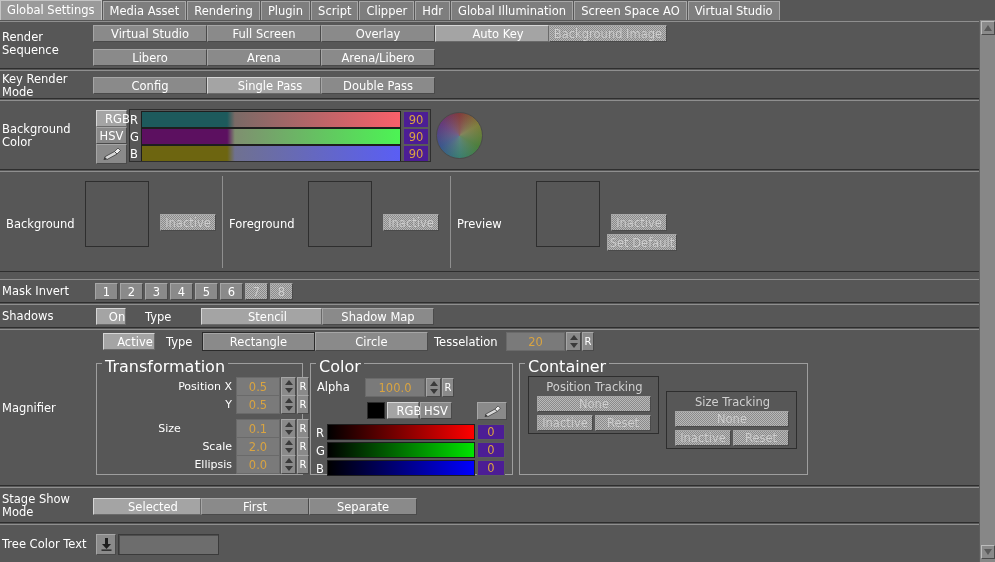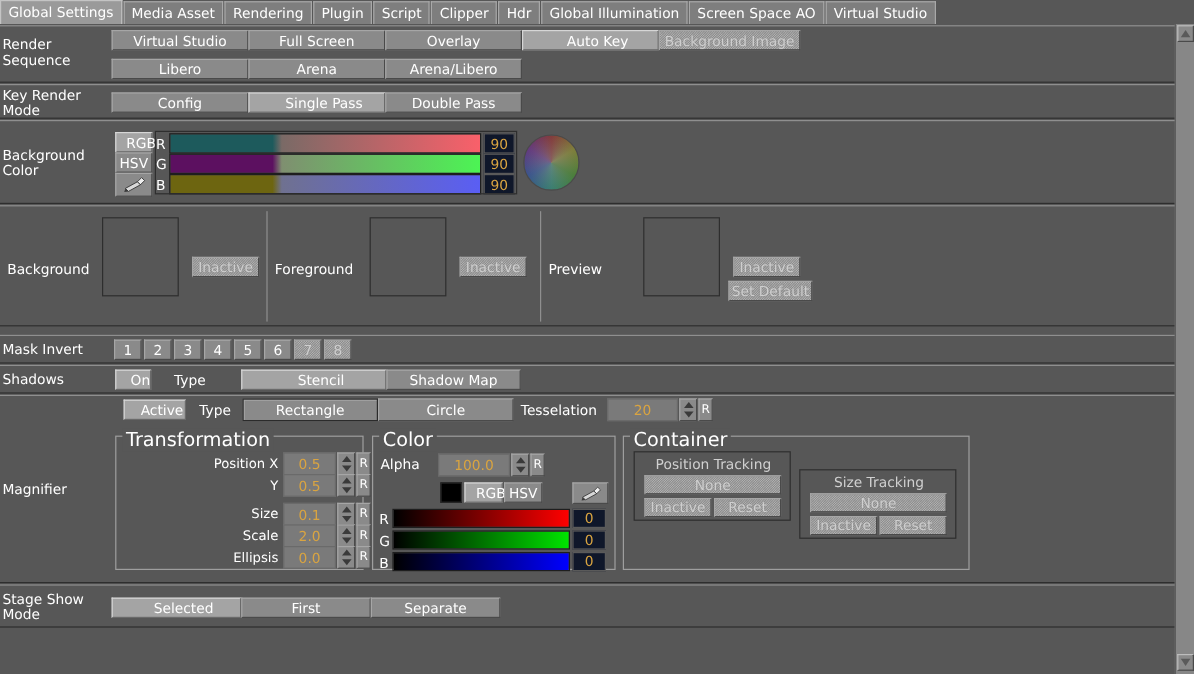--- a/index.html
+++ b/index.html
@@ -105,21 +105,21 @@
     border: 1px solid #2e2e2e;
   }
 
   
   .cslider {
     position: absolute;
     border: 1px solid #1e1e1e;
   }
   .cnum {
     position: absolute;
-    background: #0f172a;
+    background: #4c1d95;
     border: 1px solid #5a5a5a;
     color: #d9a441;
     font-size: 11.5px;
     display: flex; align-items: center; justify-content: center;
   }
   .clabel {
     position: absolute;
     font-size: 11.5px; color: #ffffff;
   }
 
@@ -360,21 +360,21 @@
             <i class="dn"></i>
           </div>
           <div class="rbtn" style="left: 200px; top: 13px;">R</div>
           <div class="flabel" style="left: 10px; top: 34px; width: 125px;">Y</div>
           <div class="numfield" style="left: 139px; top: 31px; width: 44px; height: 19px;">0.5</div>
           <div class="spin" style="left: 184px; top: 31px;">
             <i class="up"></i>
             <i class="dn"></i>
           </div>
           <div class="rbtn" style="left: 200px; top: 31px;">R</div>
-          <div class="flabel" style="left: 10px; top: 58px; width: 125px;">Size</div>
+          <div class="flabel" style="left: 10px; top: 58px; width: 125px; text-align: center;">Size</div>
           <div class="numfield" style="left: 139px; top: 55px; width: 44px; height: 19px;">0.1</div>
           <div class="spin" style="left: 184px; top: 55px;">
             <i class="up"></i>
             <i class="dn"></i>
           </div>
           <div class="rbtn" style="left: 200px; top: 55px;">R</div>
           <div class="flabel" style="left: 10px; top: 76px; width: 125px;">Scale</div>
           <div class="numfield" style="left: 139px; top: 73px; width: 44px; height: 19px;">2.0</div>
           <div class="spin" style="left: 184px; top: 73px;">
             <i class="up"></i>
@@ -448,20 +448,31 @@
   <div class="band" style="top:487px;height:36px;width:979px;">
     <div class="rowlabel" style="left:2px;top:5px;width:90px;">Stage Show
 Mode</div>
     <div id="ssm-row">
         <div class="btn sel" style="position: absolute; left: 93px; top: 10px; width: 108px; height: 17px;">Selected</div>
         <div class="btn" style="position: absolute; left: 201px; top: 10px; width: 108px; height: 17px;">First</div>
         <div class="btn" style="position: absolute; left: 309px; top: 10px; width: 108px; height: 17px;">Separate</div>
       </div>
   </div>
 
+  <div class="band" style="top:524px;height:38px;width:979px;border-bottom:none;">
+    <div class="rowlabel" style="left:2px;top:13px;">Tree Color Text</div>
+    <div class="btn" style="position:absolute;left:96px;top:9px;width:20px;height:21px;">
+      <svg width="11" height="13" viewBox="0 0 11 13">
+        <rect x="4" y="0" width="3" height="6" fill="#1e1e1e"></rect>
+        <path d="M1 6 L10 6 L5.5 11 Z" fill="#1e1e1e"></path>
+        <rect x="0.5" y="11.5" width="10" height="1.3" fill="#1e1e1e"></rect>
+      </svg>
+    </div>
+    <input class="textfield" type="text" style="left: 118px; top: 9px; width: 101px; height: 21px; color: rgb(255, 255, 255); font-size: 11.5px; padding: 0px 3px; outline: none;" placeholder="">
+  </div>
 
   <div class="scrollbar">
     <div class="sbbtn" style="top:1px;">
       <i class="up"></i>
     </div>
     <div class="sbbtn" style="top:525px;">
       <i class="dn"></i>
     </div>
   </div>
 

